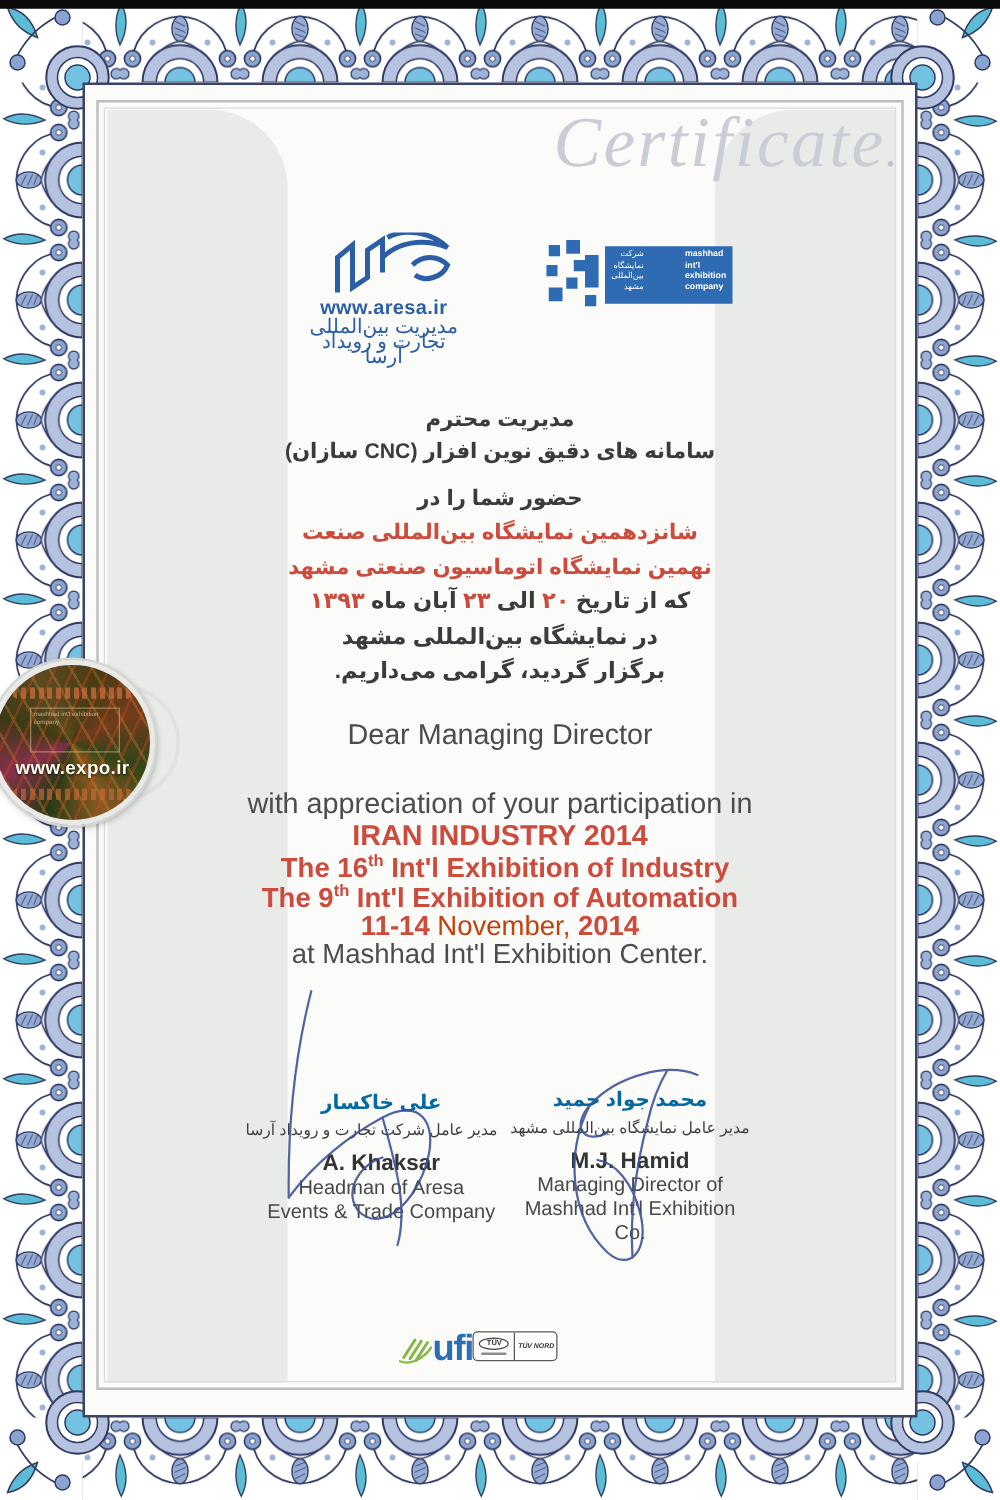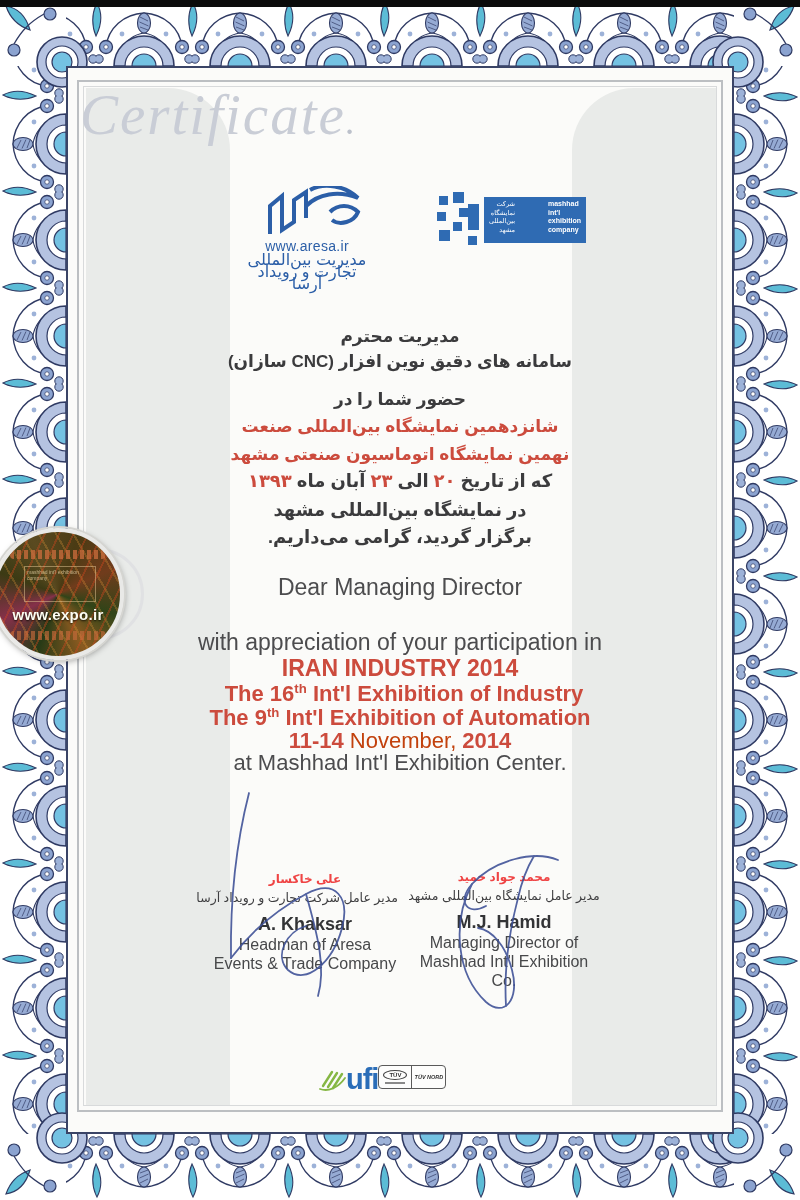--- a/index.html
+++ b/index.html
@@ -9,28 +9,28 @@
   svg{display:block;}
 
   .paper{position:absolute;left:68px;top:68px;right:68px;bottom:68px;background:#fbfbf9;}
   .frame{position:absolute;left:77px;top:80px;right:77px;bottom:88px;
          border:2px solid #bcbfc2;box-shadow:inset 0 0 0 4px #fbfbf9, inset 0 0 0 5px #d8dadb;}
   .column{position:absolute;top:88px;bottom:92px;width:144px;background:#e9ebe9;}
   .col-left{left:86px;border-top-right-radius:62px;}
   .col-right{left:572px;border-top-left-radius:62px;}
   .scan-strip{position:absolute;left:0;top:0;width:800px;height:7px;background:#0b0b0b;}
 
-  .title{position:absolute;left:80px;right:80px;top:82px;text-align:left;
+  .title{position:absolute;left:80px;right:80px;top:82px;text-align:right;
          font-family:"Liberation Serif","DejaVu Serif",serif;font-style:italic;
          font-size:57px;color:#c9cdd6;letter-spacing:2px;}
   .title .dot{font-size:38px;color:#bcc1cb;}
 
   
   .aresa{position:absolute;left:246px;top:186px;width:122px;text-align:center;color:#2b5ea7;}
-  .aresa .url{font-size:14px;font-weight:normal;margin-top:2px;letter-spacing:.3px;}
+  .aresa .url{font-size:16px;font-weight:bold;margin-top:2px;letter-spacing:.3px;}
   .aresa .tag{font-size:16px;line-height:12px;direction:rtl;}
   .mashhad{position:absolute;left:437px;top:192px;display:flex;gap:5px;align-items:flex-start;}
   .mbox{width:92px;height:40px;background:#2f6bb3;color:#fff;padding:3px 5px;
         display:flex;justify-content:space-between;margin-top:5px;}
   .mbox .fa{font-size:6.5px;line-height:8.5px;text-align:right;direction:rtl;}
   .mbox .en{font-size:7px;line-height:8.5px;font-weight:bold;text-align:left;}
 
   
   .fa-line{position:absolute;left:100px;right:100px;text-align:center;direction:rtl;
            font-weight:700;color:#3b3b3d;}
@@ -41,21 +41,21 @@
   .en-line{position:absolute;left:80px;right:80px;text-align:center;color:#4c4c4e;}
   .en-23{font-size:23px;} .en-22{font-size:22px;}
   .en-bold-red{font-weight:bold;color:#cc4b3d;}
   .en-line sup{font-size:60%;}
   .month{color:#c2410c;}
 
   
   .sigcol{position:absolute;text-align:center;color:#47484a;}
   .sig-left{left:212px;top:872px;width:186px;}
   .sig-right{left:406px;top:870px;width:196px;}
-  .sig-fa-name{font-size:12px;font-weight:700;color:#ef4444;direction:rtl;}
+  .sig-fa-name{font-size:16px;font-weight:700;color:#0369a1;direction:rtl;}
   .sig-fa-title{font-size:12.5px;margin-top:4px;color:#3e3e40;direction:rtl;white-space:nowrap;}
   .sig-en-name{font-size:18px;font-weight:bold;color:#333436;margin-top:9px;}
   .sig-en-title{font-size:16px;line-height:19px;}
 
   
   .footer-logos{position:absolute;left:318px;top:1062px;display:flex;align-items:center;gap:0;}
   .ufi{display:flex;align-items:flex-end;}
   .ufi .txt{font-size:29px;font-weight:bold;color:#2a6db8;line-height:26px;letter-spacing:-1px;}
   .tuv{width:66px;height:22px;border:1px solid #5a5a5a;border-radius:4px;display:flex;
        align-items:center;background:#fdfdfc;}

